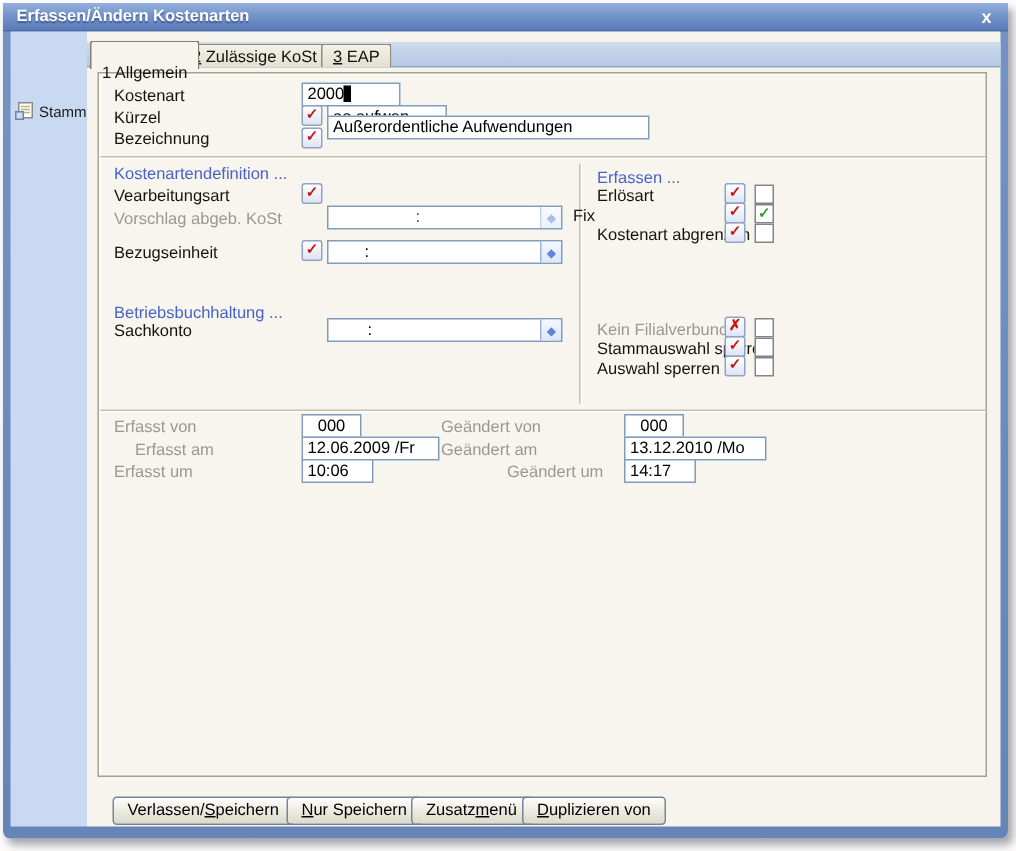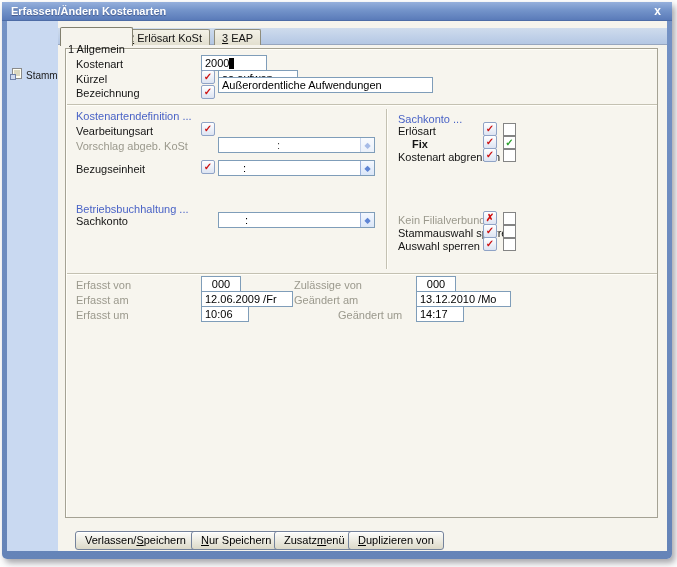--- a/index.html
+++ b/index.html
@@ -87,21 +87,21 @@
         <span>Stammblatt</span>
       </div>
     </div>
 
     <div class="content">
       <div class="tabband"></div>
       <div class="tab active" style="left:2px;">
         <span>1</span><span> Allgemein</span>
       </div>
       <div class="tab" style="left:62px;">
-        <span class="accel">2</span><span> Erlösart KoSt</span>
+        <span class="accel">2</span><span> Zulässige KoSt</span>
       </div>
       <div class="tab" style="left:156px;">
         <span class="accel">3</span><span> EAP</span>
       </div>
 
       <div class="groupbox">
 
         <span class="lbl" style="left:10px; top:9px;">Kostenart</span>
         <div class="inp" style="left:135px; top:6px; width:66px;"><span>2000</span><span class="cursor"></span></div>
 
@@ -135,27 +135,27 @@
 
         <span class="heading" style="left:10px; top:154px;">Betriebsbuchhaltung ...</span>
         <span class="lbl" style="left:10px; top:166px;">Sachkonto</span>
         <div class="inp" style="left:152px; top:163px; width:157px; padding-left:26px;">
           <span>:</span>
           <span class="spinbtn">◆</span>
         </div>
 
         <div class="divv" style="left:320px; top:60px; height:160px;"></div>
 
-        <span class="heading" style="left:332px; top:64px;">Sachkonto ...</span>
+        <span class="heading" style="left:332px; top:64px;">Erfassen ...</span>
 
         <span class="lbl" style="left:332px; top:76px;">Erlösart</span>
         <div class="flagbtn" style="left:417px; top:73px;">✓</div>
         <div class="cb" style="left:437px; top:74px;"></div>
 
-        <span class="lbl" style="left:346px; top:89px;font-weight:bold;">Fix</span>
+        <span class="lbl" style="left:316px; top:89px;">Fix</span>
         <div class="flagbtn" style="left:417px; top:86px;">✓</div>
         <div class="cb" style="left:437px; top:87px;">✓</div>
 
         <span class="lbl" style="left:332px; top:102px;">Kostenart abgrenzen</span>
         <div class="flagbtn" style="left:417px; top:99px;">✓</div>
         <div class="cb" style="left:437px; top:100px;"></div>
 
         <span class="lbl dis" style="left:332px; top:165px;">Kein Filialverbund</span>
         <div class="flagbtn cross" style="left:417px; top:162px;">✗</div>
         <div class="cb" style="left:437px; top:163px;"></div>
@@ -165,24 +165,24 @@
         <div class="cb" style="left:437px; top:176px;"></div>
 
         <span class="lbl" style="left:332px; top:191px;">Auswahl sperren</span>
         <div class="flagbtn" style="left:417px; top:188px;">✓</div>
         <div class="cb" style="left:437px; top:189px;"></div>
 
         <div class="divh" style="left:1px; top:224px; width:590px;"></div>
 
         <span class="lbl dis" style="left:10px; top:230px;">Erfasst von</span>
         <div class="inp" style="left:135px; top:227px; width:40px; text-align:center;"><span>000</span></div>
-        <span class="lbl dis" style="left:228px; top:230px;">Zulässige von</span>
+        <span class="lbl dis" style="left:228px; top:230px;">Geändert von</span>
         <div class="inp" style="left:350px; top:227px; width:40px; text-align:center;"><span>000</span></div>
 
-        <span class="lbl dis" style="left:10px; top:245px;">Erfasst am</span>
+        <span class="lbl dis" style="left:24px; top:245px;">Erfasst am</span>
         <div class="inp" style="left:135px; top:242px; width:92px;"><span>12.06.2009 /Fr</span></div>
         <span class="lbl dis" style="left:228px; top:245px;">Geändert am</span>
         <div class="inp" style="left:350px; top:242px; width:95px;"><span>13.12.2010 /Mo</span></div>
 
         <span class="lbl dis" style="left:10px; top:260px;">Erfasst um</span>
         <div class="inp" style="left:135px; top:257px; width:48px;"><span>10:06</span></div>
         <span class="lbl dis" style="left:228px; top:260px;margin-left:44px;">Geändert um</span>
         <div class="inp" style="left:350px; top:257px; width:48px;"><span>14:17</span></div>
 
       </div>

